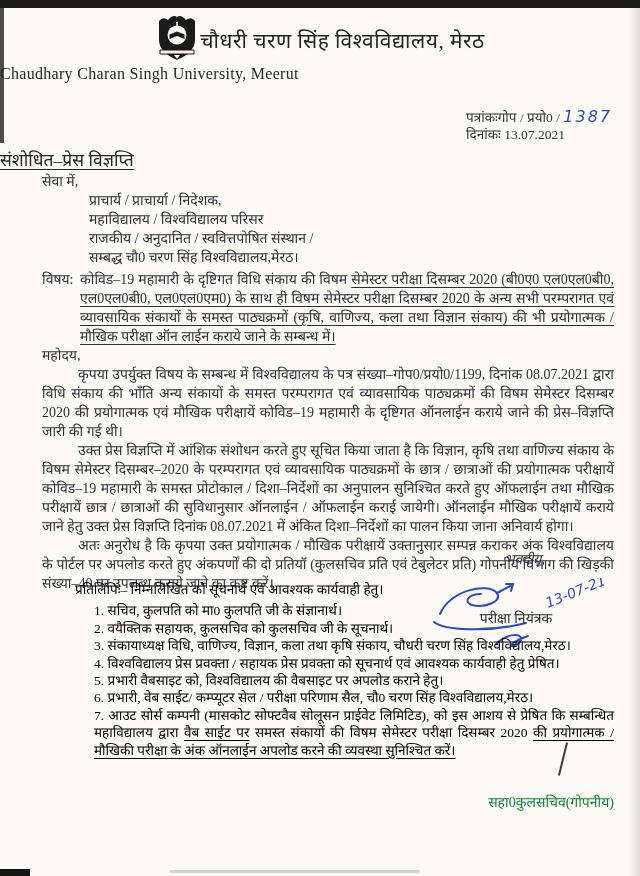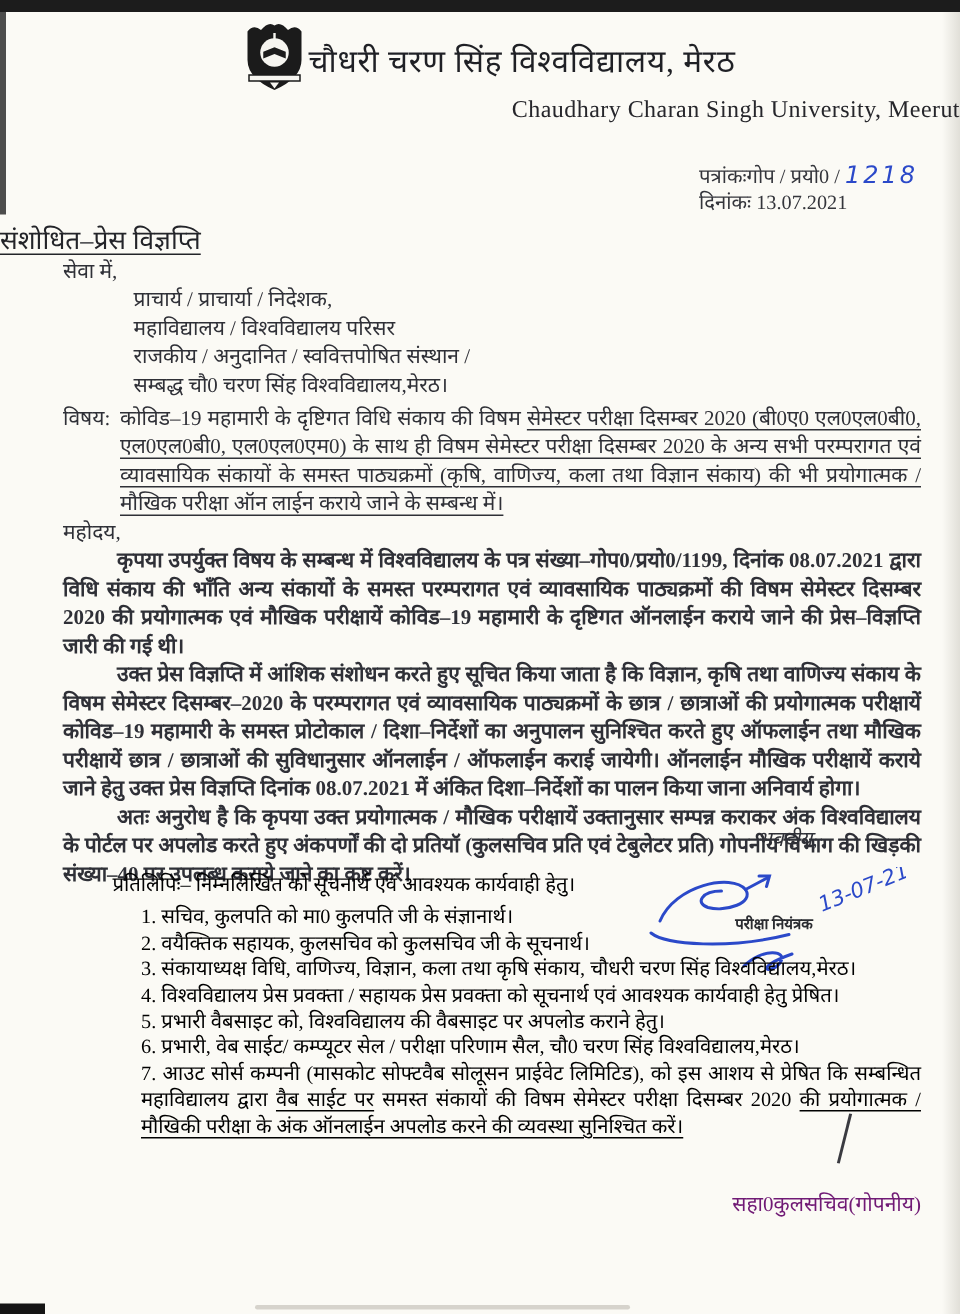--- a/index.html
+++ b/index.html
@@ -6,52 +6,52 @@
   .page{position:relative;width:640px;height:876px;background:#fbfaf5;overflow:hidden;
         font-family:"Liberation Serif","DejaVu Serif",serif;color:#2f3037;}
   
   .scan-top{position:absolute;top:0;left:0;right:0;height:8px;background:#1c1c1c;}
   .scan-left{position:absolute;top:8px;left:0;width:4px;height:135px;background:#2e2e2e;opacity:.85;}
   .scan-right{position:absolute;top:8px;right:0;width:12px;bottom:0;
               background:linear-gradient(to right, rgba(0,0,0,0), rgba(120,115,100,.20));}
   .scan-corner{position:absolute;left:0;bottom:0;width:30px;height:7px;background:#151515;}
   .scan-smudge{position:absolute;left:170px;bottom:3px;width:250px;height:3px;background:#a9a49b;opacity:.45;border-radius:2px;}
   
-  .hdr{position:absolute;top:18px;left:0;right:0;text-align:right;padding-left:11px;}
+  .hdr{position:absolute;top:18px;left:0;right:0;text-align:left;}
   .hdr-line1{display:flex;justify-content:center;align-items:center;}
   .emblem{display:inline-block;width:44px;height:48px;margin-right:1px;margin-top:-4px;}
   .uni-hi{font-size:21px;color:#1f2025;letter-spacing:.5px;}
   .uni-en{font-size:16px;margin-top:3px;color:#26262b;letter-spacing:.3px;}
   
   .ref{position:absolute;top:108px;right:28px;font-size:13.5px;color:#34353b;}
   .ref-line{line-height:17px;}
   .ink{color:#2b49c9;font-style:italic;font-size:16px;letter-spacing:2px;font-family:"DejaVu Sans","Liberation Sans",sans-serif;}
   
   .doc-title{position:absolute;top:147px;left:0;right:0;font-size:17.5px;
              color:#232429;text-decoration:underline;text-underline-offset:3px;}
   
   .flow{position:absolute;top:172px;left:42px;right:26px;font-size:14px;line-height:19px;text-align:left;}
   .addr-lines div{margin-left:47px;}
   .subject{margin-top:3px;padding-left:38px;position:relative;text-align:justify;}
   .subj-label{position:absolute;left:0;top:0;}
   .u{text-decoration:underline;text-underline-offset:2.5px;}
-  .para{margin:0;text-indent:36px;text-align:justify;font-weight:bold;}
+  .para{margin:0;text-indent:36px;text-align:justify;}
   
   .valediction{position:absolute;top:549px;right:95px;font-size:14px;font-style:italic;}
   .sig{position:absolute;top:578px;right:36px;width:176px;height:80px;text-align:center;}
   .sig-svg{position:absolute;top:0;left:0;}
-  .sig-desig{position:relative;margin-top:30px;font-size:10px;color:#2a2b30;z-index:2;font-weight:bold;}
+  .sig-desig{position:relative;margin-top:30px;font-size:14px;color:#2a2b30;z-index:2;}
   
   .copy{position:absolute;top:581px;left:42px;right:26px;font-size:13.5px;line-height:17.4px;color:#000000;}
   .copy-head{margin-left:33px;margin-bottom:4px;}
   .ci{margin-left:52px;}
   .ci.item7{text-align:justify;}
   
   .pen-slash{position:absolute;right:76px;top:742px;width:2px;height:34px;background:#3a3a40;transform:rotate(14deg);}
-  .footer-desig{position:absolute;top:792px;right:26px;font-size:14px;color:#701a75;}
+  .footer-desig{position:absolute;top:792px;right:26px;font-size:14px;color:#15803d;}
 </style>
 </head>
 <body>
 
 <div class="page">
   <div class="scan-top"></div>
   <div class="scan-left"></div>
   <div class="scan-right"></div>
   <div class="scan-corner"></div>
   <div class="scan-smudge"></div>
@@ -70,21 +70,21 @@
         </svg>
       </span>
       <span class="uni-hi">चौधरी चरण सिंह विश्वविद्यालय, मेरठ</span>
     </div>
     <div class="uni-en">Chaudhary Charan Singh University, Meerut</div>
   </div>
 
   <div class="ref">
     <div class="ref-line">
       <span>पत्रांकःगोप / प्रयो0 /</span>
-      <span class="ink">1218</span>
+      <span class="ink">1387</span>
     </div>
     <div class="ref-line">
       <span>दिनांकः</span>
       <span>13.07.2021</span>
     </div>
   </div>
 
   <div class="doc-title">संशोधित–प्रेस विज्ञप्ति</div>
 
   <div class="flow">

